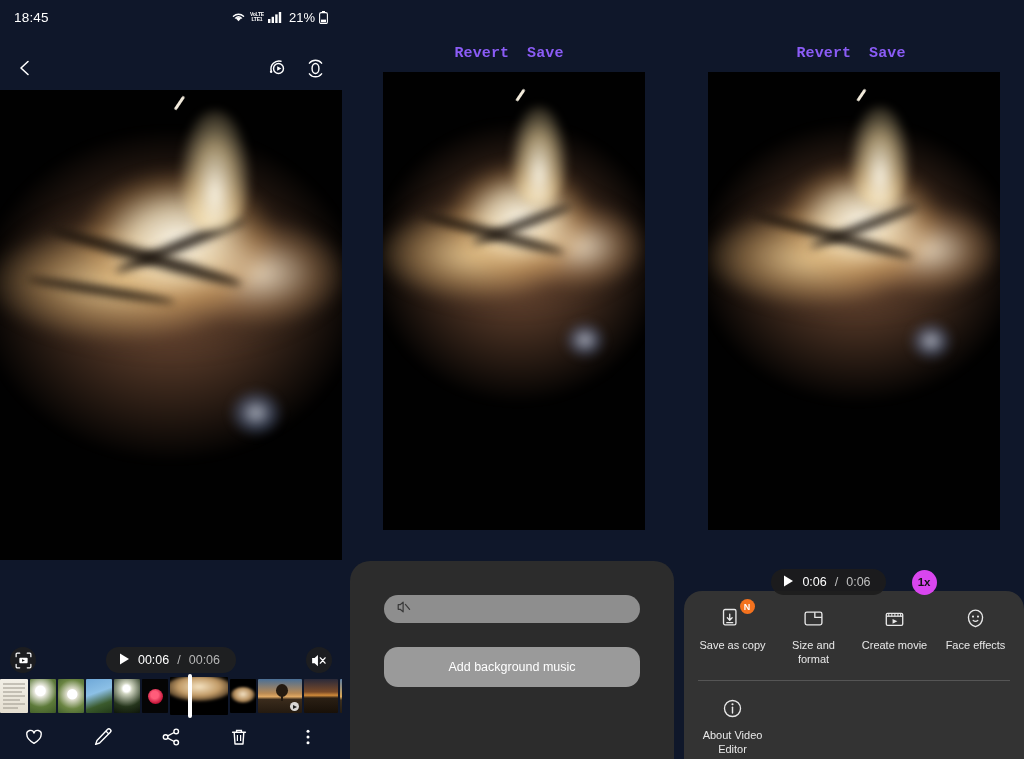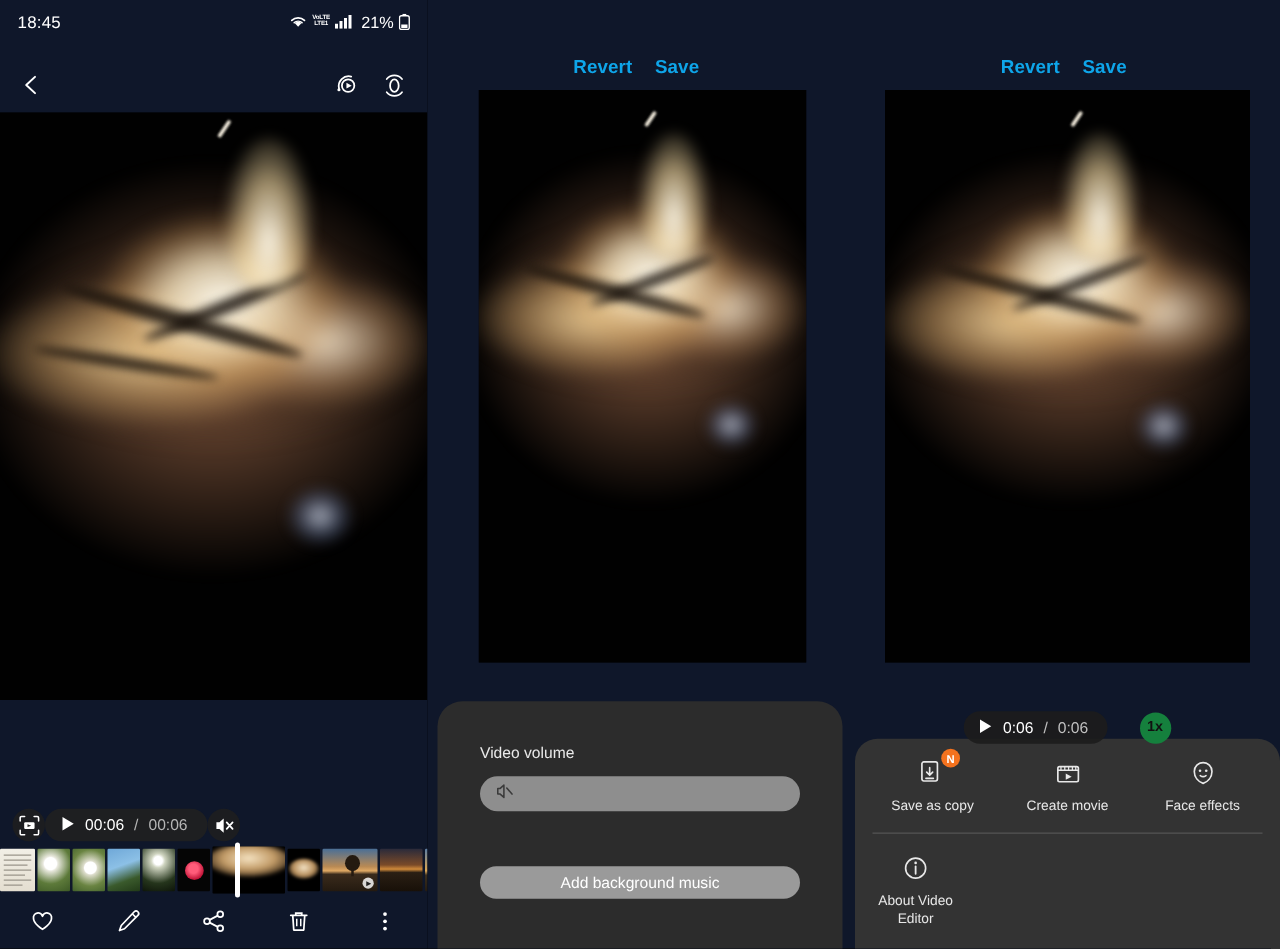--- a/index.html
+++ b/index.html
@@ -75,29 +75,29 @@
   }
   #left-topbar .right-icons { display:flex; align-items:center; gap:16px; }
   .icon-btn { display:flex; align-items:center; justify-content:center; cursor:pointer; }
 
   
   .editor-header {
     position:absolute; top:38px; height:30px; z-index:40;
     display:flex; align-items:center; gap:18px;
   }
   .editor-header .hdr-btn {
-    color:#0ea5e9; font-size:15px; font-weight:600; cursor:pointer; letter-spacing:.1px;
+    color:#8b5cf6; font-size:15px; font-weight:600; cursor:pointer; letter-spacing:.1px;font-family:Liberation Mono, monospace;
   }
   #mid-header   { left:342px; width:342px; justify-content:center; padding-right:8px; }
   #right-header { left:684px; width:340px; justify-content:center; padding-right:6px; }
 
   
   #left-playbar {
     position:absolute; left:0; bottom:82px; width:342px; height:34px;
-    display:flex; align-items:center; justify-content:flex-start;
+    display:flex; align-items:center; justify-content:space-between;
     padding:0 10px; z-index:30;
   }
   .round-btn {
     width:26px; height:26px; border-radius:50%;
     background:rgba(30,30,30,0.86);
     display:flex; align-items:center; justify-content:center; cursor:pointer;
   }
   #left-time-pill {
     height:26px; border-radius:13px; background:rgba(32,32,32,0.9);
     display:flex; align-items:center; gap:8px; padding:0 16px 0 13px;
@@ -142,38 +142,38 @@
     position:absolute; left:350px; top:561px; width:324px; height:198px;
     background:#2c2c2c; border-radius:20px 20px 0 0; z-index:35;
     padding:34px 34px 0 34px;
   }
   #volume-label { color:#e9e9e9; font-size:12.5px; margin-bottom:12px; }
   #volume-slider {
     height:28px; border-radius:14px; background:#8e8e8e;
     display:flex; align-items:center; padding-left:12px; cursor:pointer;
   }
   #bg-music-btn {
-    margin-top:44px; height:26px; border-radius:14px; background:#9a9a9a;
+    margin-top:24px; height:40px; border-radius:14px; background:#9a9a9a;
     display:flex; align-items:center; justify-content:center;
     color:#fff; font-size:12.5px; cursor:pointer;
   }
 
   
   #right-playbar {
     position:absolute; left:684px; top:568px; width:340px; height:28px;
     display:flex; align-items:center; justify-content:center; gap:26px; z-index:36;
   }
   #right-time-pill {
     height:26px; border-radius:13px; background:rgba(28,28,28,0.92);
     display:flex; align-items:center; gap:8px; padding:0 15px 0 12px;
     color:#fff; font-size:12.5px; cursor:pointer;
   }
   #right-time-pill .sep, #right-time-pill .tot { color:#c0c0c0; }
   #speed-badge {
-    width:25px; height:25px; border-radius:50%; background:#15803d;
+    width:25px; height:25px; border-radius:50%; background:#d946ef;
     display:flex; align-items:center; justify-content:center;
     color:#111; font-size:11.5px; font-weight:700; cursor:pointer;
   }
 
   
   #menu-sheet {
     position:absolute; left:684px; top:591px; width:340px; height:168px;
     background:#333333; border-radius:18px 18px 0 0; z-index:35;
     padding:14px 0 0 0;
   }
@@ -395,21 +395,20 @@
       </div>
     </div>
   </div>
 
   <div class="editor-header" id="mid-header">
     <span class="hdr-btn">Revert</span>
     <span class="hdr-btn">Save</span>
   </div>
 
   <div id="volume-sheet">
-    <div id="volume-label">Video volume</div>
     <div id="volume-slider">
       <span>
         <svg width="16" height="14" viewBox="0 0 18 16">
           <path d="M8 2.4 L4.6 5.4 H2.4 v5.2 h2.2 L8 13.6 Z" fill="none" stroke="#3a3a3a" stroke-width="1.4" stroke-linejoin="round"></path>
           <path d="M10.6 5 L15.4 10.6" stroke="#3a3a3a" stroke-width="1.4" stroke-linecap="round"></path>
         </svg>
       </span>
     </div>
     <div id="bg-music-btn">Add background music</div>
   </div>
@@ -455,20 +454,29 @@
           <svg width="21" height="21" viewBox="0 0 22 22">
             <rect x="1.6" y="1.6" width="13" height="16" rx="1.6" fill="none" stroke="#e8e8e8" stroke-width="1.4"></rect>
             <path d="M8.1 6.4 v6.2 M5.6 10.2 L8.1 12.8 L10.6 10.2" stroke="#e8e8e8" stroke-width="1.4" fill="none" stroke-linecap="round" stroke-linejoin="round"></path>
             <path d="M5 15.4 h6.2" stroke="#e8e8e8" stroke-width="1.4" stroke-linecap="round"></path>
           </svg>
           <span id="new-badge">N</span>
         </span>
         <span class="menu-label">Save as copy</span>
       </div>
 
+      <div class="menu-item">
+        <span class="menu-icon-wrap">
+          <svg width="21" height="21" viewBox="0 0 22 22">
+            <rect x="2.2" y="4.4" width="17.6" height="13.2" rx="1.8" fill="none" stroke="#e8e8e8" stroke-width="1.4"></rect>
+            <path d="M12.4 4.4 v5.4 h7.4" fill="none" stroke="#e8e8e8" stroke-width="1.4"></path>
+          </svg>
+        </span>
+        <span class="menu-label">Size and format</span>
+      </div>
 
       <div class="menu-item">
         <span class="menu-icon-wrap">
           <svg width="21" height="21" viewBox="0 0 22 22">
             <rect x="2.4" y="5.6" width="17.2" height="12.6" rx="1.4" fill="none" stroke="#e8e8e8" stroke-width="1.4"></rect>
             <path d="M2.4 8.6 h17.2" stroke="#e8e8e8" stroke-width="1.3"></path>
             <path d="M5 5.6 v3 M8.2 5.6 v3 M11.4 5.6 v3 M14.6 5.6 v3 M17.4 5.6 v3" stroke="#e8e8e8" stroke-width="1.1"></path>
             <path d="M9 11.4 L14 14 L9 16.6 Z" fill="#e8e8e8"></path>
           </svg>
         </span>

